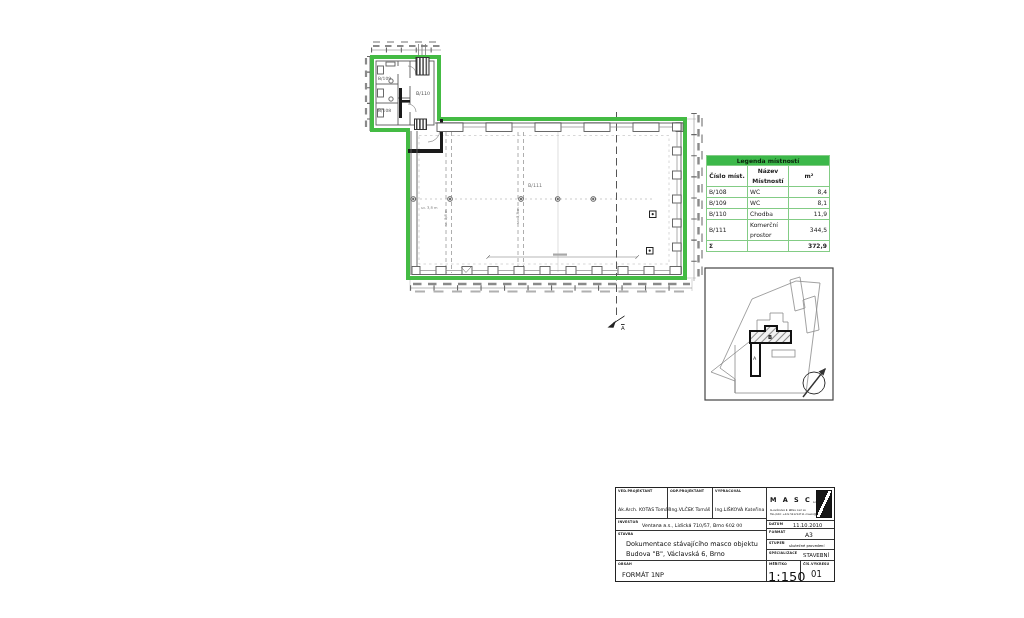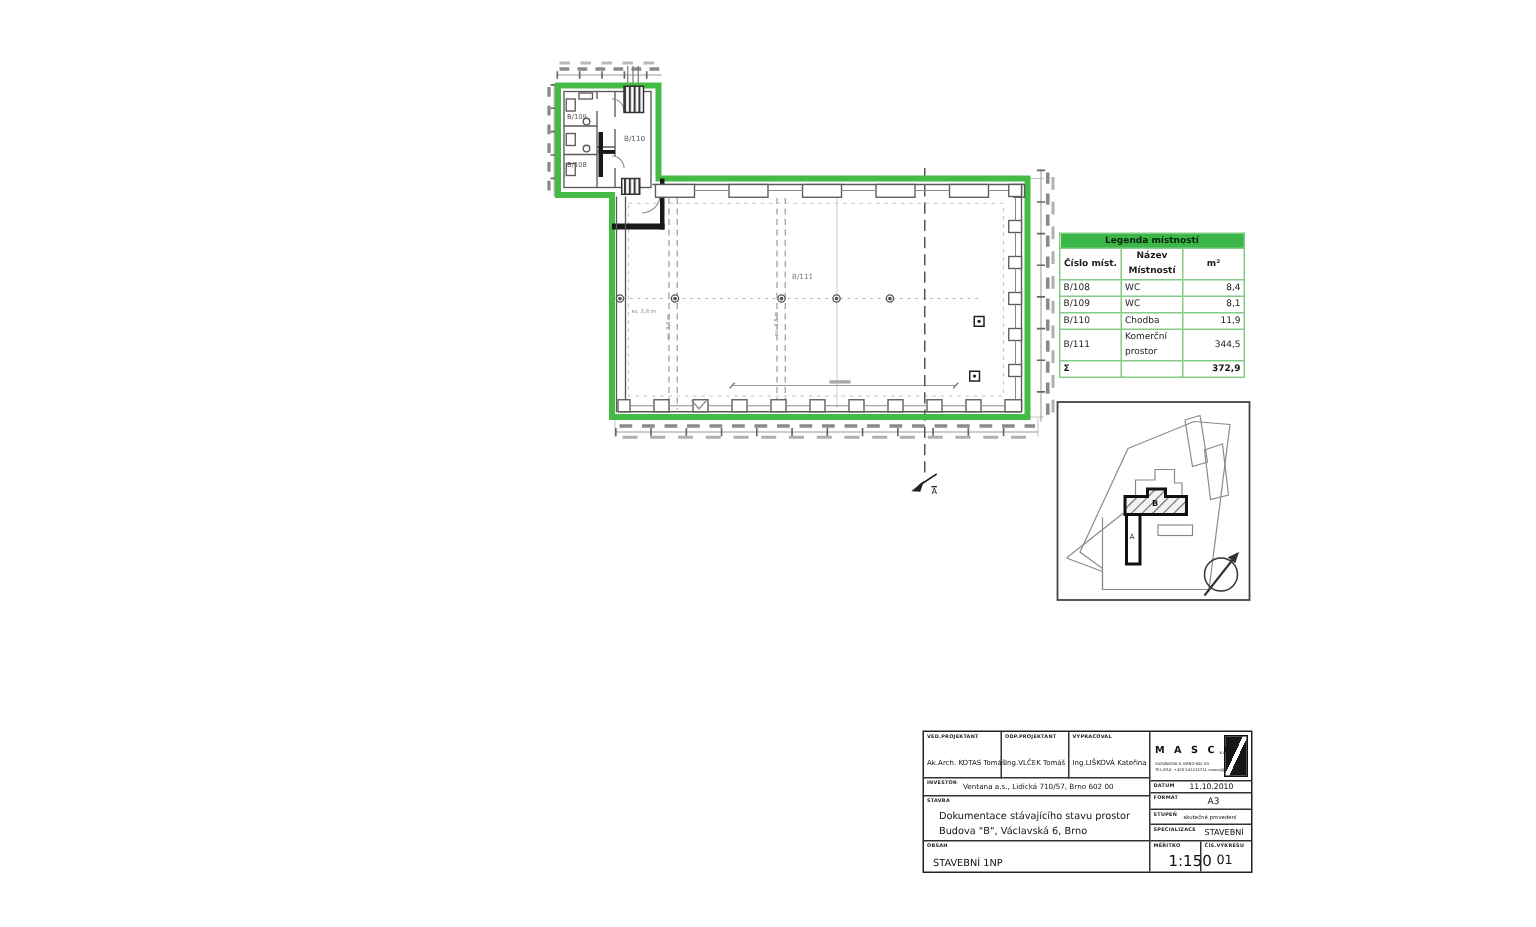--- a/index.html
+++ b/index.html
@@ -262,27 +262,27 @@
       <span class="val" style="left:2px;top:18px;font-size:6px;transform:scale(.78);">Ing.LIŠKOVÁ Kateřina</span>
     </div>
 
     <div class="cell" style="left:0;top:31px;width:151px;height:12px;">
       <span class="lbl">INVESTOR</span>
       <span class="val" style="left:26px;top:3px;font-size:6px;transform:scale(.8);">Ventana a.s., Lidická 710/57, Brno 602 00</span>
     </div>
 
     <div class="cell" style="left:0;top:43px;width:151px;height:30px;">
       <span class="lbl">STAVBA</span>
-      <span class="val" style="left:10px;top:9px;font-size:6.5px;">Dokumentace stávajícího stavu prostor</span>
+      <span class="val" style="left:10px;top:9px;font-size:6.5px;">Dokumentace stávajícího masco objektu</span>
       <span class="val" style="left:10px;top:19px;font-size:6.5px;">Budova "B", Václavská 6, Brno</span>
     </div>
 
     <div class="cell" style="left:0;top:73px;width:151px;height:20px;border-bottom:none;">
       <span class="lbl">OBSAH</span>
-      <span class="val" style="left:6px;top:10px;font-size:6.5px;">STAVEBNÍ 1NP</span>
+      <span class="val" style="left:6px;top:10px;font-size:6.5px;">FORMÁT 1NP</span>
     </div>
 
     <div class="cell" style="left:151px;top:0;width:67px;height:33px;border-right:none;">
       <span class="val masco-name" style="left:3px;top:8px;">M A S C O</span>
       <span class="val masco-sro" style="left:46px;top:12px;">s.r.o.</span>
       <span class="val" style="left:3px;top:20px;font-size:6px;transform:scale(.42);">SLOVÁKOVA 8, BRNO 602 00</span>
       <span class="val" style="left:3px;top:24px;font-size:6px;transform:scale(.42);">TEL./FAX: +420 541213711  masco@masco.cz</span>
       <span id="masco-logo"></span>
     </div>
     <div class="cell" style="left:151px;top:33px;width:67px;height:8px;border-right:none;">
@@ -296,21 +296,21 @@
     <div class="cell" style="left:151px;top:52px;width:67px;height:10px;border-right:none;">
       <span class="lbl">STUPEŇ</span>
       <span class="val" style="left:22px;top:2.5px;font-size:6px;transform:scale(.6);">skutečné provedení</span>
     </div>
     <div class="cell" style="left:151px;top:62px;width:67px;height:11px;border-right:none;">
       <span class="lbl">SPECIALIZACE</span>
       <span class="val" style="left:36px;top:2px;font-size:6px;transform:scale(.9);">STAVEBNÍ</span>
     </div>
     <div class="cell" style="left:151px;top:73px;width:34px;height:20px;border-bottom:none;">
       <span class="lbl">MĚŘÍTKO</span>
-      <span class="val" style="left:12px;top:8px;font-size:10px;">1:150</span>
+      <span class="val" style="left:1px;top:8px;font-size:13px;">1:150</span>
     </div>
     <div class="cell" style="left:185px;top:73px;width:33px;height:20px;border-bottom:none;border-right:none;">
       <span class="lbl">ČÍS.VÝKRESU</span>
       <span class="val" style="left:10px;top:8px;font-size:8.5px;">01</span>
     </div>
   </div>
 
 </div>
 
 </body></html>

